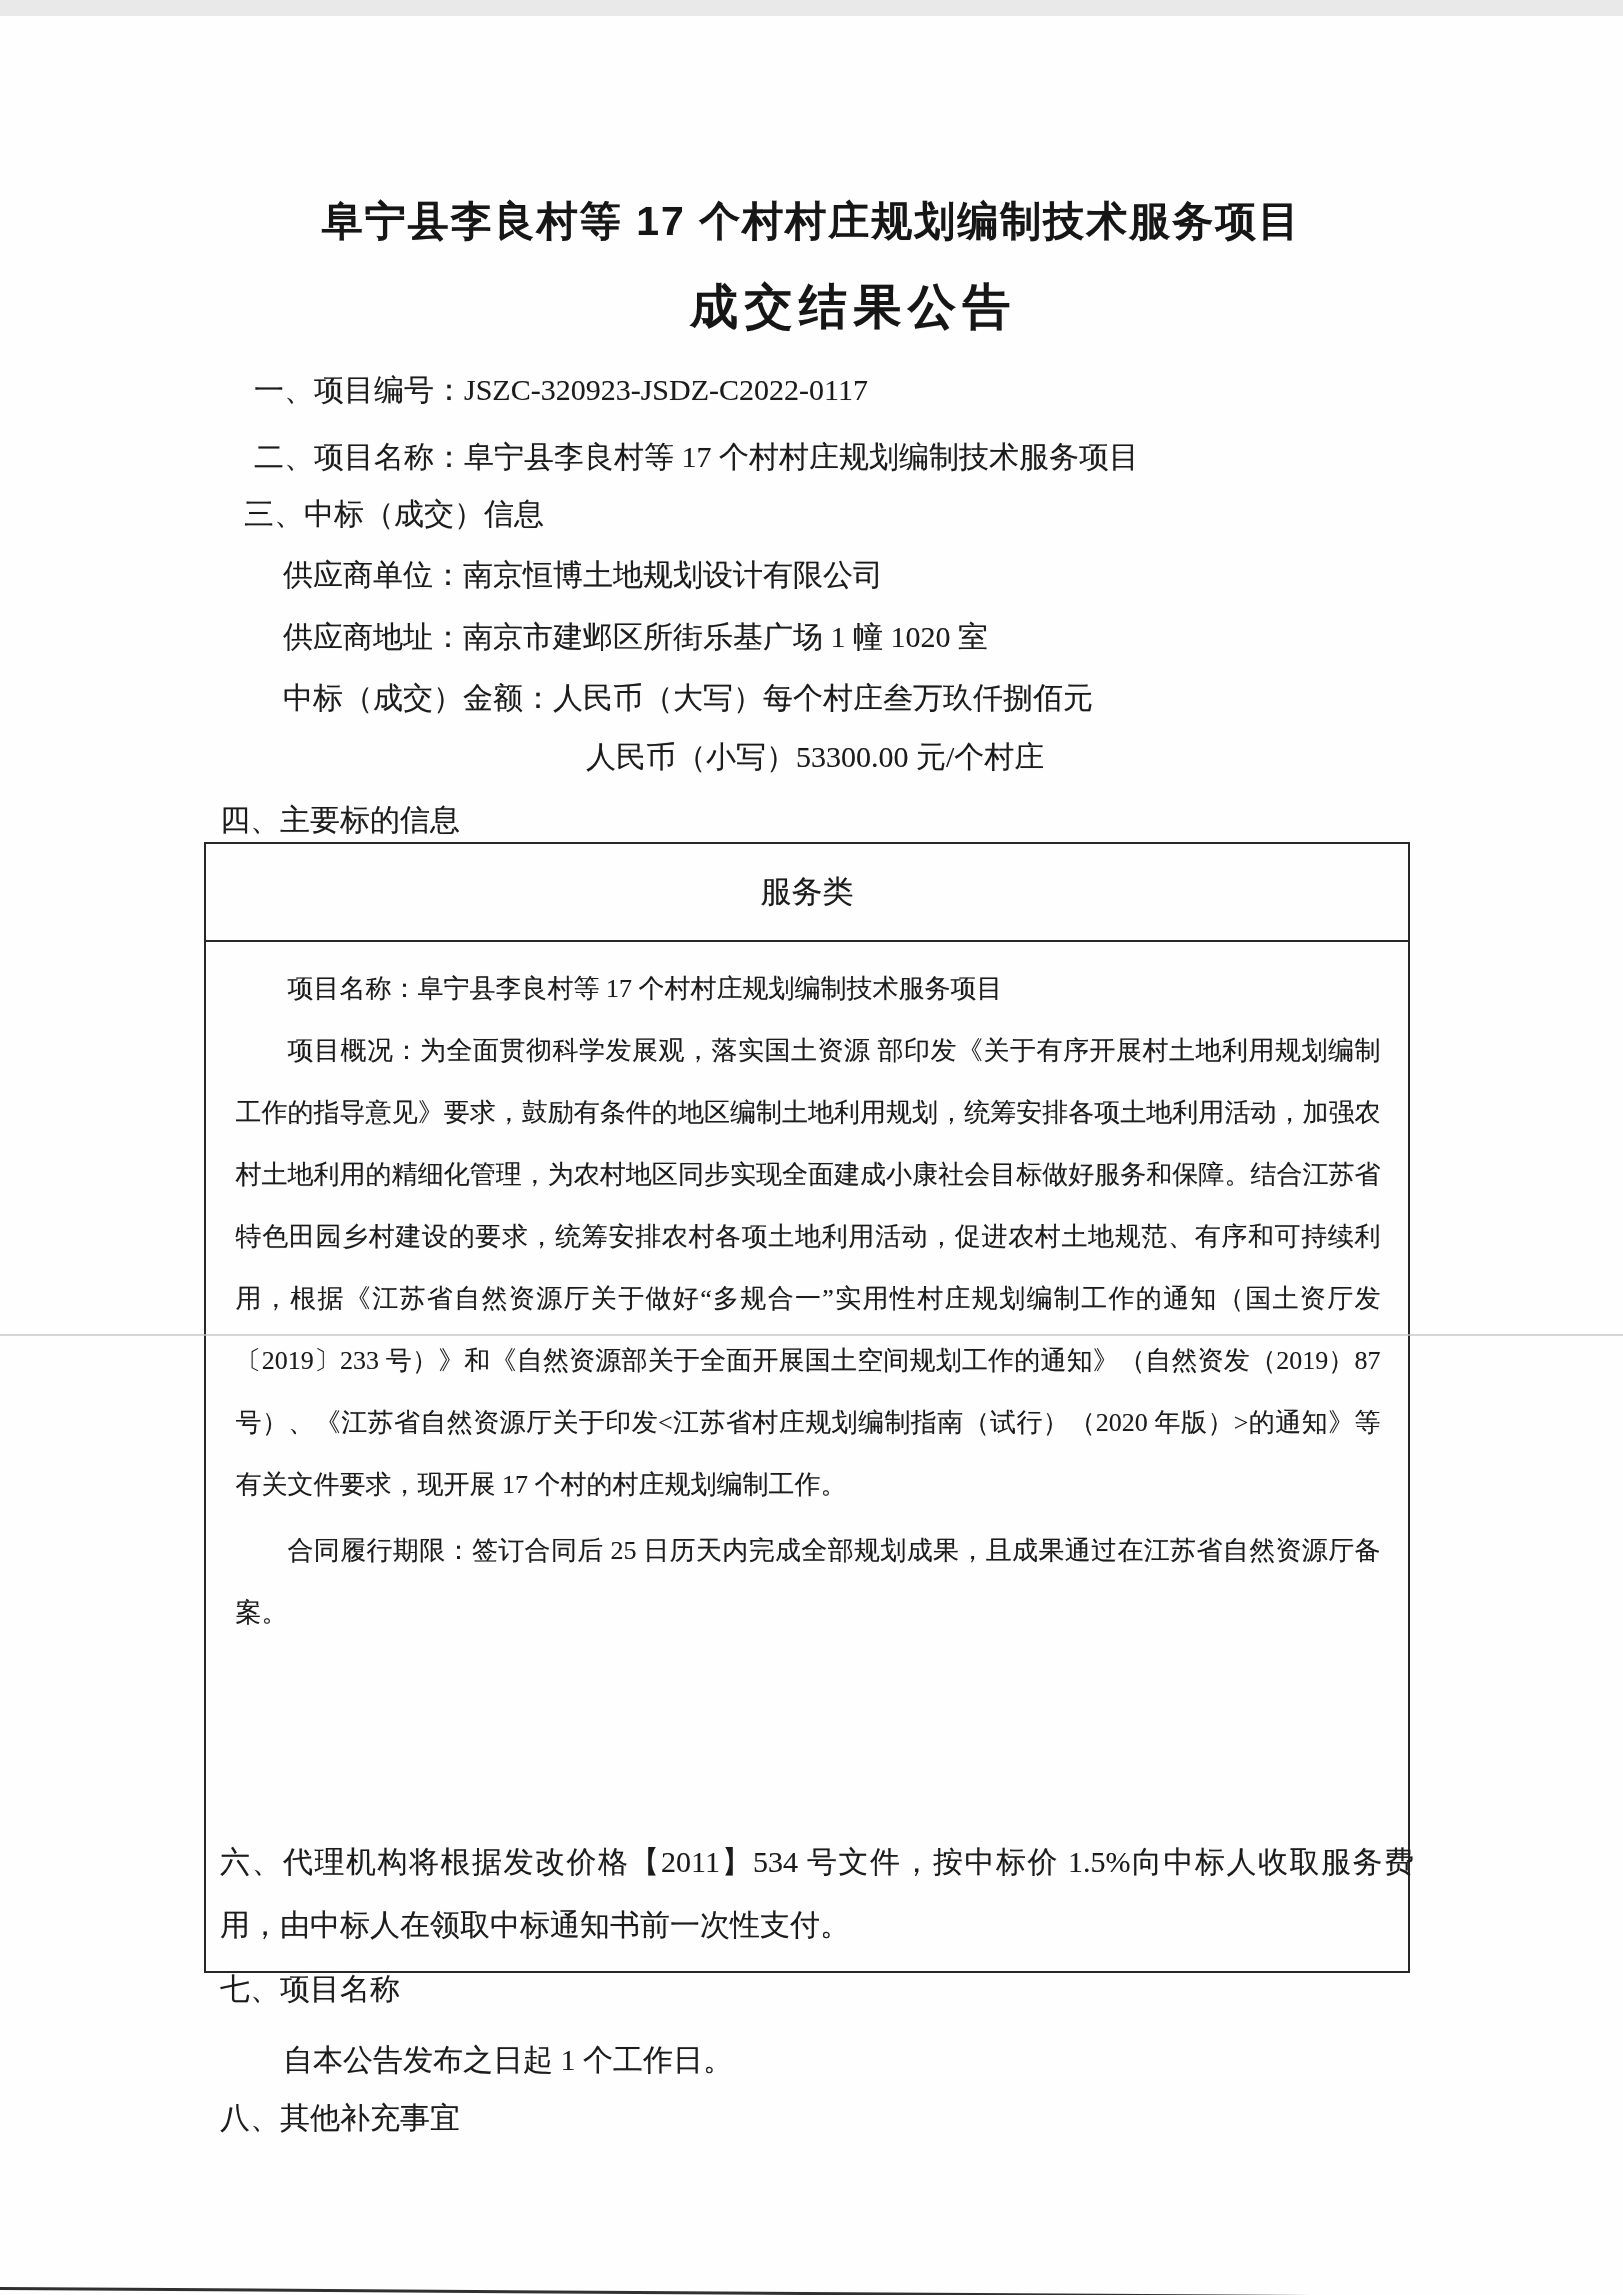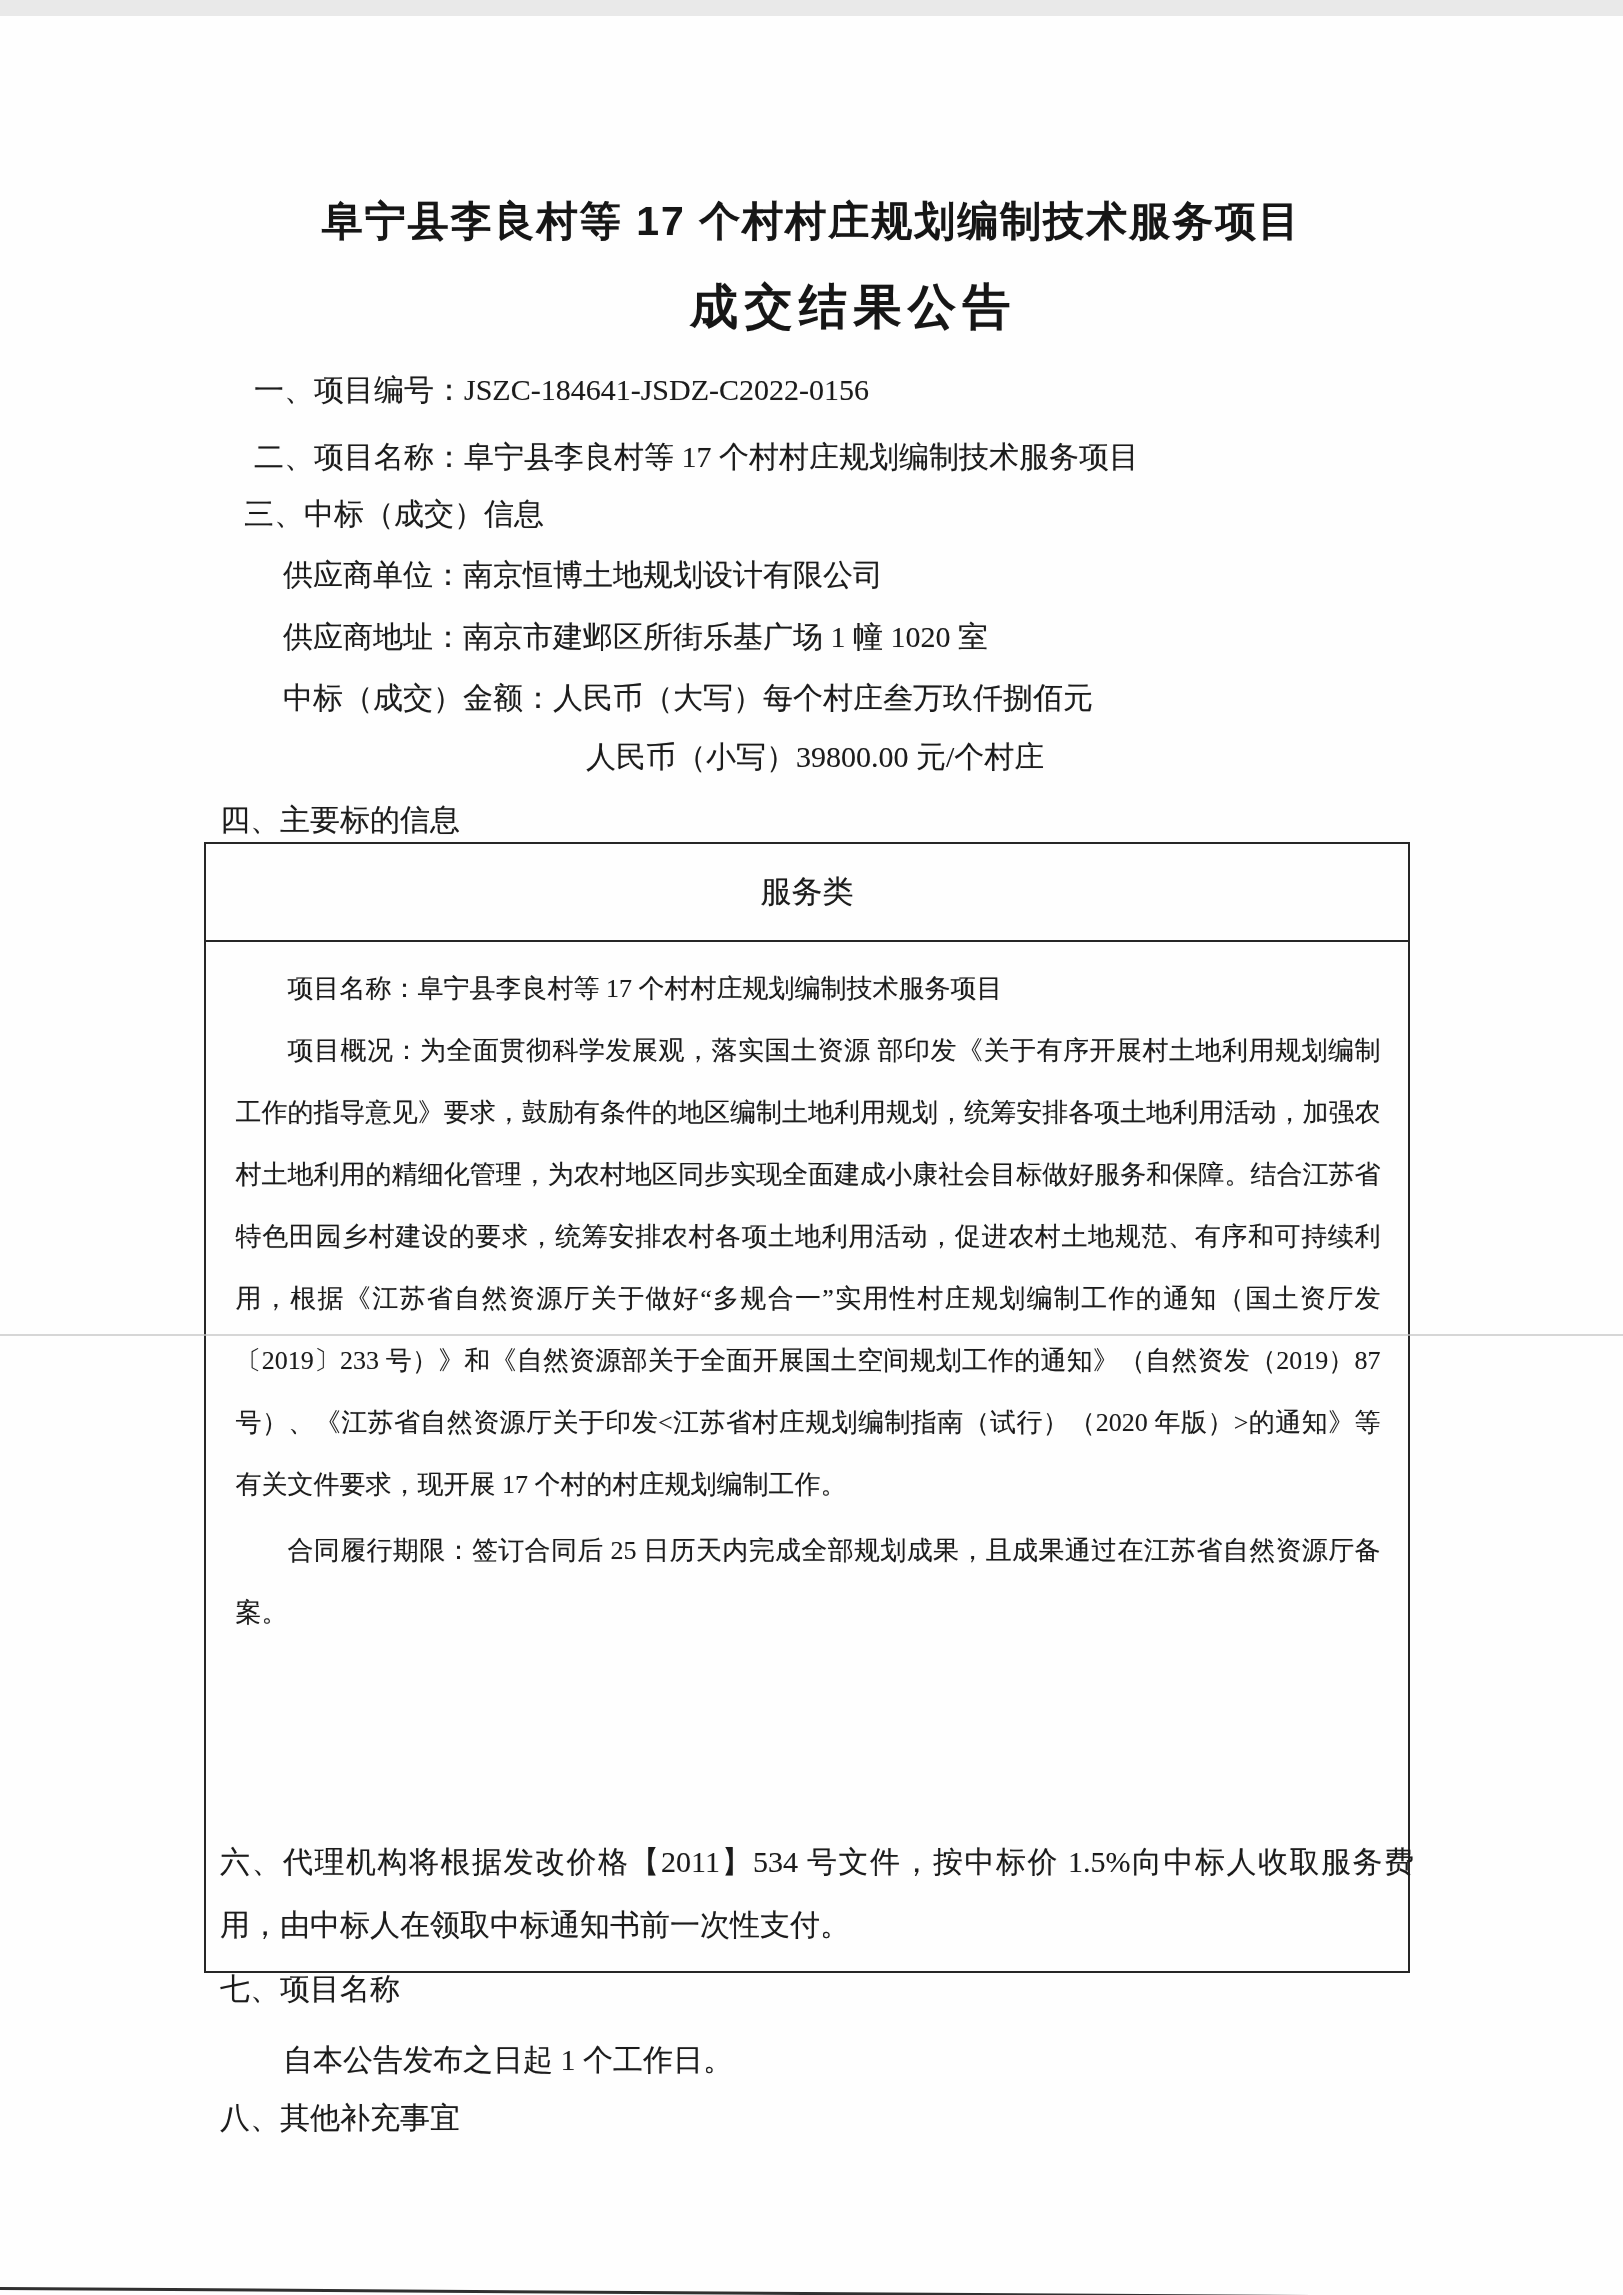--- a/index.html
+++ b/index.html
@@ -82,28 +82,28 @@
   }
 </style>
 </head>
 <body>
 
 <div class="page">
 
   <div class="doc-title">阜宁县李良村等 17 个村村庄规划编制技术服务项目</div>
   <div class="doc-subtitle">成交结果公告</div>
 
-  <div class="line" style="top:356px; left:254px;">一、项目编号：JSZC-184641-JSDZ-C2022-0156</div>
+  <div class="line" style="top:356px; left:254px;">一、项目编号：JSZC-320923-JSDZ-C2022-0117</div>
   <div class="line" style="top:423px; left:254px;">二、项目名称：阜宁县李良村等 17 个村村庄规划编制技术服务项目</div>
   <div class="line" style="top:480px; left:244px;">三、中标（成交）信息</div>
 
   <div class="line" style="top:541px; left:283px;">供应商单位：南京恒博土地规划设计有限公司</div>
   <div class="line" style="top:603px; left:283px;">供应商地址：南京市建邺区所街乐基广场 1 幢 1020 室</div>
   <div class="line" style="top:664px; left:283px;">中标（成交）金额：人民币（大写）每个村庄叁万玖仟捌佰元</div>
-  <div class="line" style="top:723px; left:586px;">人民币（小写）39800.00 元/个村庄</div>
+  <div class="line" style="top:723px; left:586px;">人民币（小写）53300.00 元/个村庄</div>
 
   <div class="line" style="top:786px; left:220px;">四、主要标的信息</div>
 
   <div class="doc-table">
     <div class="table-header">服务类</div>
     <div class="table-body">
       <p>项目名称：阜宁县李良村等 17 个村村庄规划编制技术服务项目</p>
       <p>项目概况：为全面贯彻科学发展观，落实国土资源 部印发《关于有序开展村土地利用规划编制工作的指导意见》要求，鼓励有条件的地区编制土地利用规划，统筹安排各项土地利用活动，加强农村土地利用的精细化管理，为农村地区同步实现全面建成小康社会目标做好服务和保障。结合江苏省特色田园乡村建设的要求，统筹安排农村各项土地利用活动，促进农村土地规范、有序和可持续利用，根据《江苏省自然资源厅关于做好“多规合一”实用性村庄规划编制工作的通知（国土资厅发〔2019〕233 号）》和《自然资源部关于全面开展国土空间规划工作的通知》（自然资发（2019）87 号）、《江苏省自然资源厅关于印发&lt;江苏省村庄规划编制指南（试行）（2020 年版）&gt;的通知》等有关文件要求，现开展 17 个村的村庄规划编制工作。</p>
       <p class="contract">合同履行期限：签订合同后 25 日历天内完成全部规划成果，且成果通过在江苏省自然资源厅备案。</p>
     </div>

